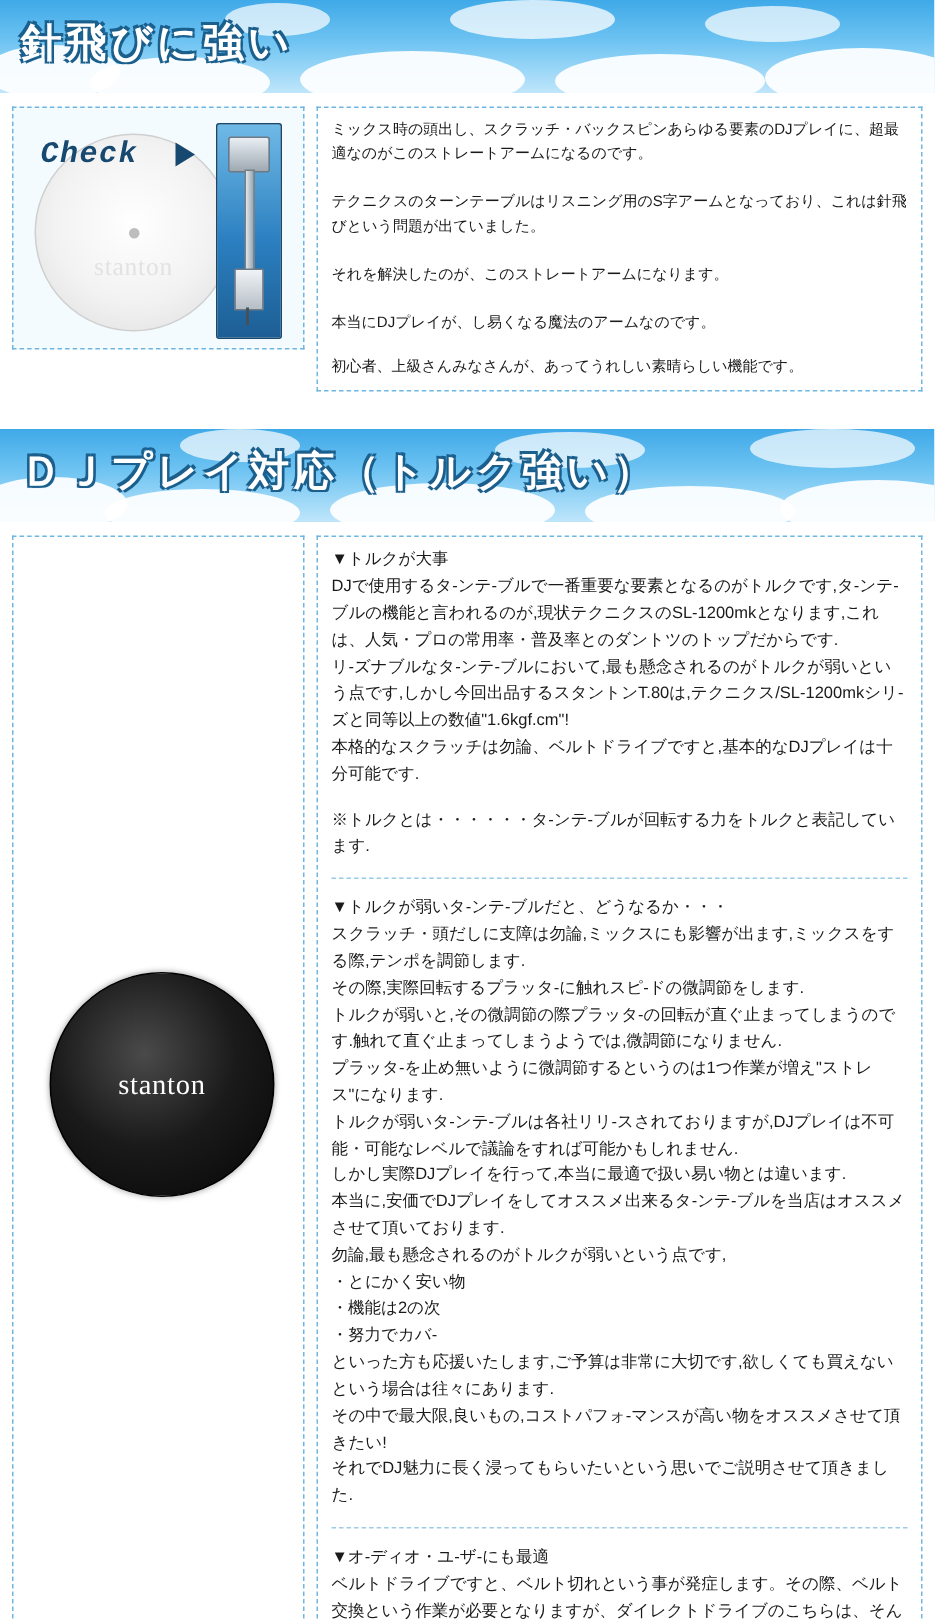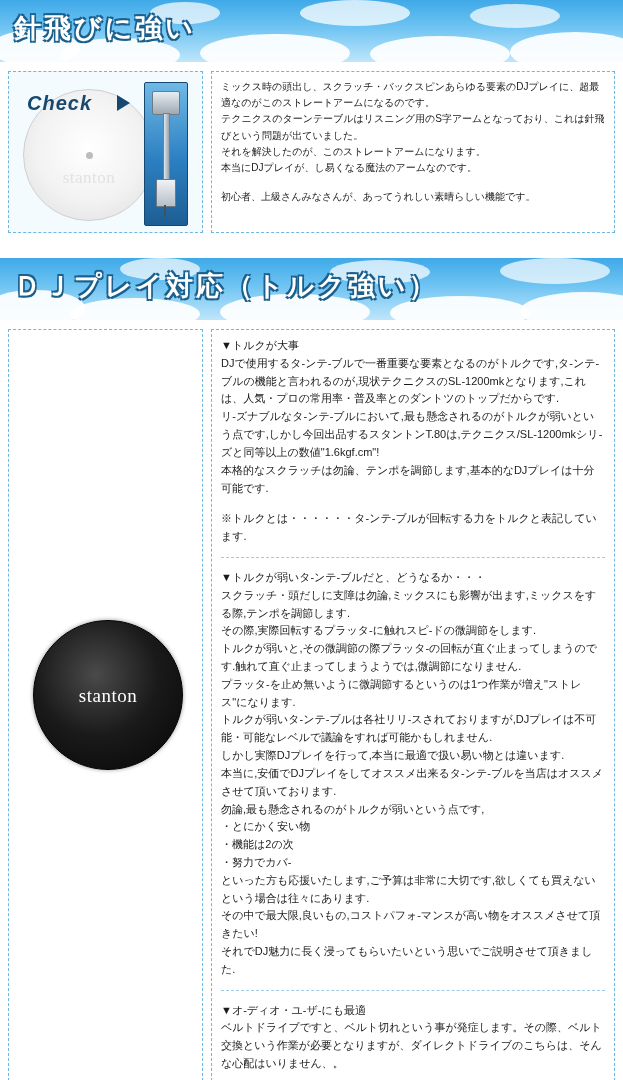--- a/index.html
+++ b/index.html
@@ -80,21 +80,21 @@
     min-height: 162px;
     line-height: 1.62;
     font-size: 10px;
     color: #1a1a1a;
     box-sizing: border-box;
   }
   .text-box p {
     margin: 0 0 0 0;
   }
   .text-box p + p {
-    margin-top: 0;
+    margin-top: 16px;
   }
   .gap-p { margin-top: 13px !important; }
 
   
   .tt-plate {
     position: absolute;
     left: 14px;
     top: 17px;
     width: 130px;
     height: 130px;
@@ -125,20 +125,21 @@
   }
   .check-word {
     position: absolute;
     left: 18px;
     top: 20px;
     font-size: 20px;
     font-weight: bold;
     font-style: italic;
     color: #17486f;
     letter-spacing: 1px;
+    font-family: Liberation Mono, monospace;
   }
   .check-arrow {
     position: absolute;
     left: 108px;
     top: 23px;
     width: 0;
     height: 0;
     border-top: 8px solid transparent;
     border-bottom: 8px solid transparent;
     border-left: 13px solid #17486f;
@@ -319,21 +320,21 @@
       <div class="platter">
         <div class="platter-brand">stanton</div>
       </div>
     </div>
 
     <div class="right-col">
 
       <p>▼トルクが大事</p>
       <p>DJで使用するタ-ンテ-ブルで一番重要な要素となるのがトルクです,タ-ンテ-ブルの機能と言われるのが,現状テクニクスのSL-1200mkとなります,これは、人気・プロの常用率・普及率とのダントツのトップだからです.</p>
       <p>リ-ズナブルなタ-ンテ-ブルにおいて,最も懸念されるのがトルクが弱いという点です,しかし今回出品するスタントンT.80は,テクニクス/SL-1200mkシリ-ズと同等以上の数値"1.6kgf.cm"!</p>
-      <p>本格的なスクラッチは勿論、テンポを調節します,基本的なDJプレイは十分可能です.</p>
+      <p>本格的なスクラッチは勿論、ベルトドライブですと,基本的なDJプレイは十分可能です.</p>
       <p class="block-gap">※トルクとは・・・・・・タ-ンテ-ブルが回転する力をトルクと表記しています.</p>
 
       <hr class="hr-dash">
 
       <p>▼トルクが弱いタ-ンテ-ブルだと、どうなるか・・・</p>
       <p>スクラッチ・頭だしに支障は勿論,ミックスにも影響が出ます,ミックスをする際,テンポを調節します.</p>
       <p>その際,実際回転するプラッタ-に触れスピ-ドの微調節をします.</p>
       <p>トルクが弱いと,その微調節の際プラッタ-の回転が直ぐ止まってしまうのです.触れて直ぐ止まってしまうようでは,微調節になりません.</p>
       <p>プラッタ-を止め無いように微調節するというのは1つ作業が増え"ストレス"になります.</p>
       <p>トルクが弱いタ-ンテ-ブルは各社リリ-スされておりますが,DJプレイは不可能・可能なレベルで議論をすれば可能かもしれません.</p>

